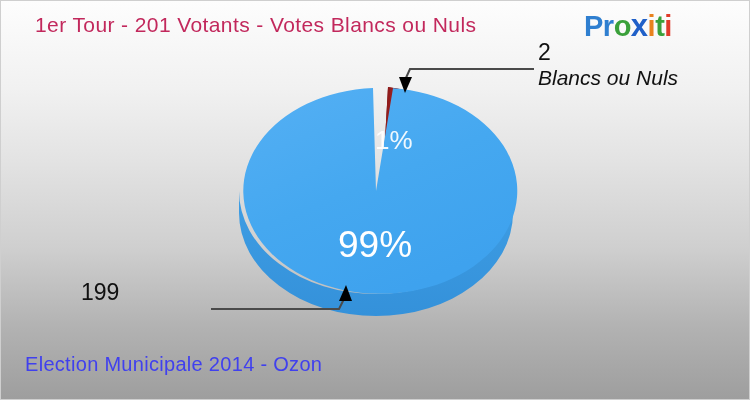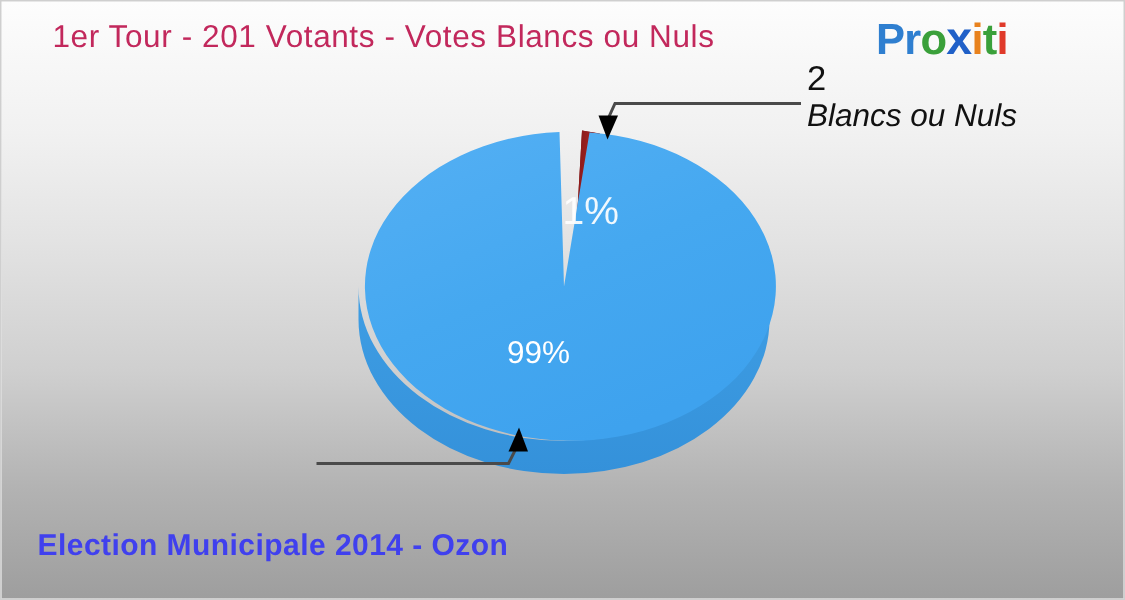--- a/index.html
+++ b/index.html
@@ -35,21 +35,21 @@
     letter-spacing: 0.4px;
     color: #c2285c;
     white-space: nowrap;
   }
   .chart-footer {
     position: absolute;
     left: 24px;
     top: 352px;
     font-family: "Liberation Sans", sans-serif;
     font-size: 20px;
-    font-weight: 700;
+    font-weight: 400;
     letter-spacing: 0.3px;
     color: #4040ee;
     white-space: nowrap;
   }
   .callout {
     position: absolute;
     font-family: "Liberation Sans", sans-serif;
     color: #111111;
     white-space: nowrap;
     line-height: 1.18;
@@ -78,21 +78,21 @@
   .slice-pct {
     position: absolute;
     font-family: "Liberation Sans", sans-serif;
     color: #ffffff;
     font-weight: 400;
     white-space: nowrap;
   }
   #pct-valides {
     left: 337px;
     top: 223px;
-    font-size: 21px;
+    font-size: 37px;
   }
   #pct-blancs {
     left: 374px;
     top: 124px;
     font-size: 26px;
     opacity: 0.92;
   }
   
   #brand-logo {
     position: absolute;
@@ -181,17 +181,18 @@
   <div class="slice-pct" id="pct-valides">99%</div>
 
   <div class="slice-pct" id="pct-blancs">1%</div>
 
   <div class="callout" id="callout-blancs">
     <span class="co-value">2</span>
     <span class="co-label">Blancs ou Nuls</span>
   </div>
 
   <div class="callout" id="callout-valides">
+    <span class="co-value">199</span>
   </div>
 
   <div class="chart-footer">Election Municipale 2014 - Ozon</div>
 
 </div>
 
 </body></html>

